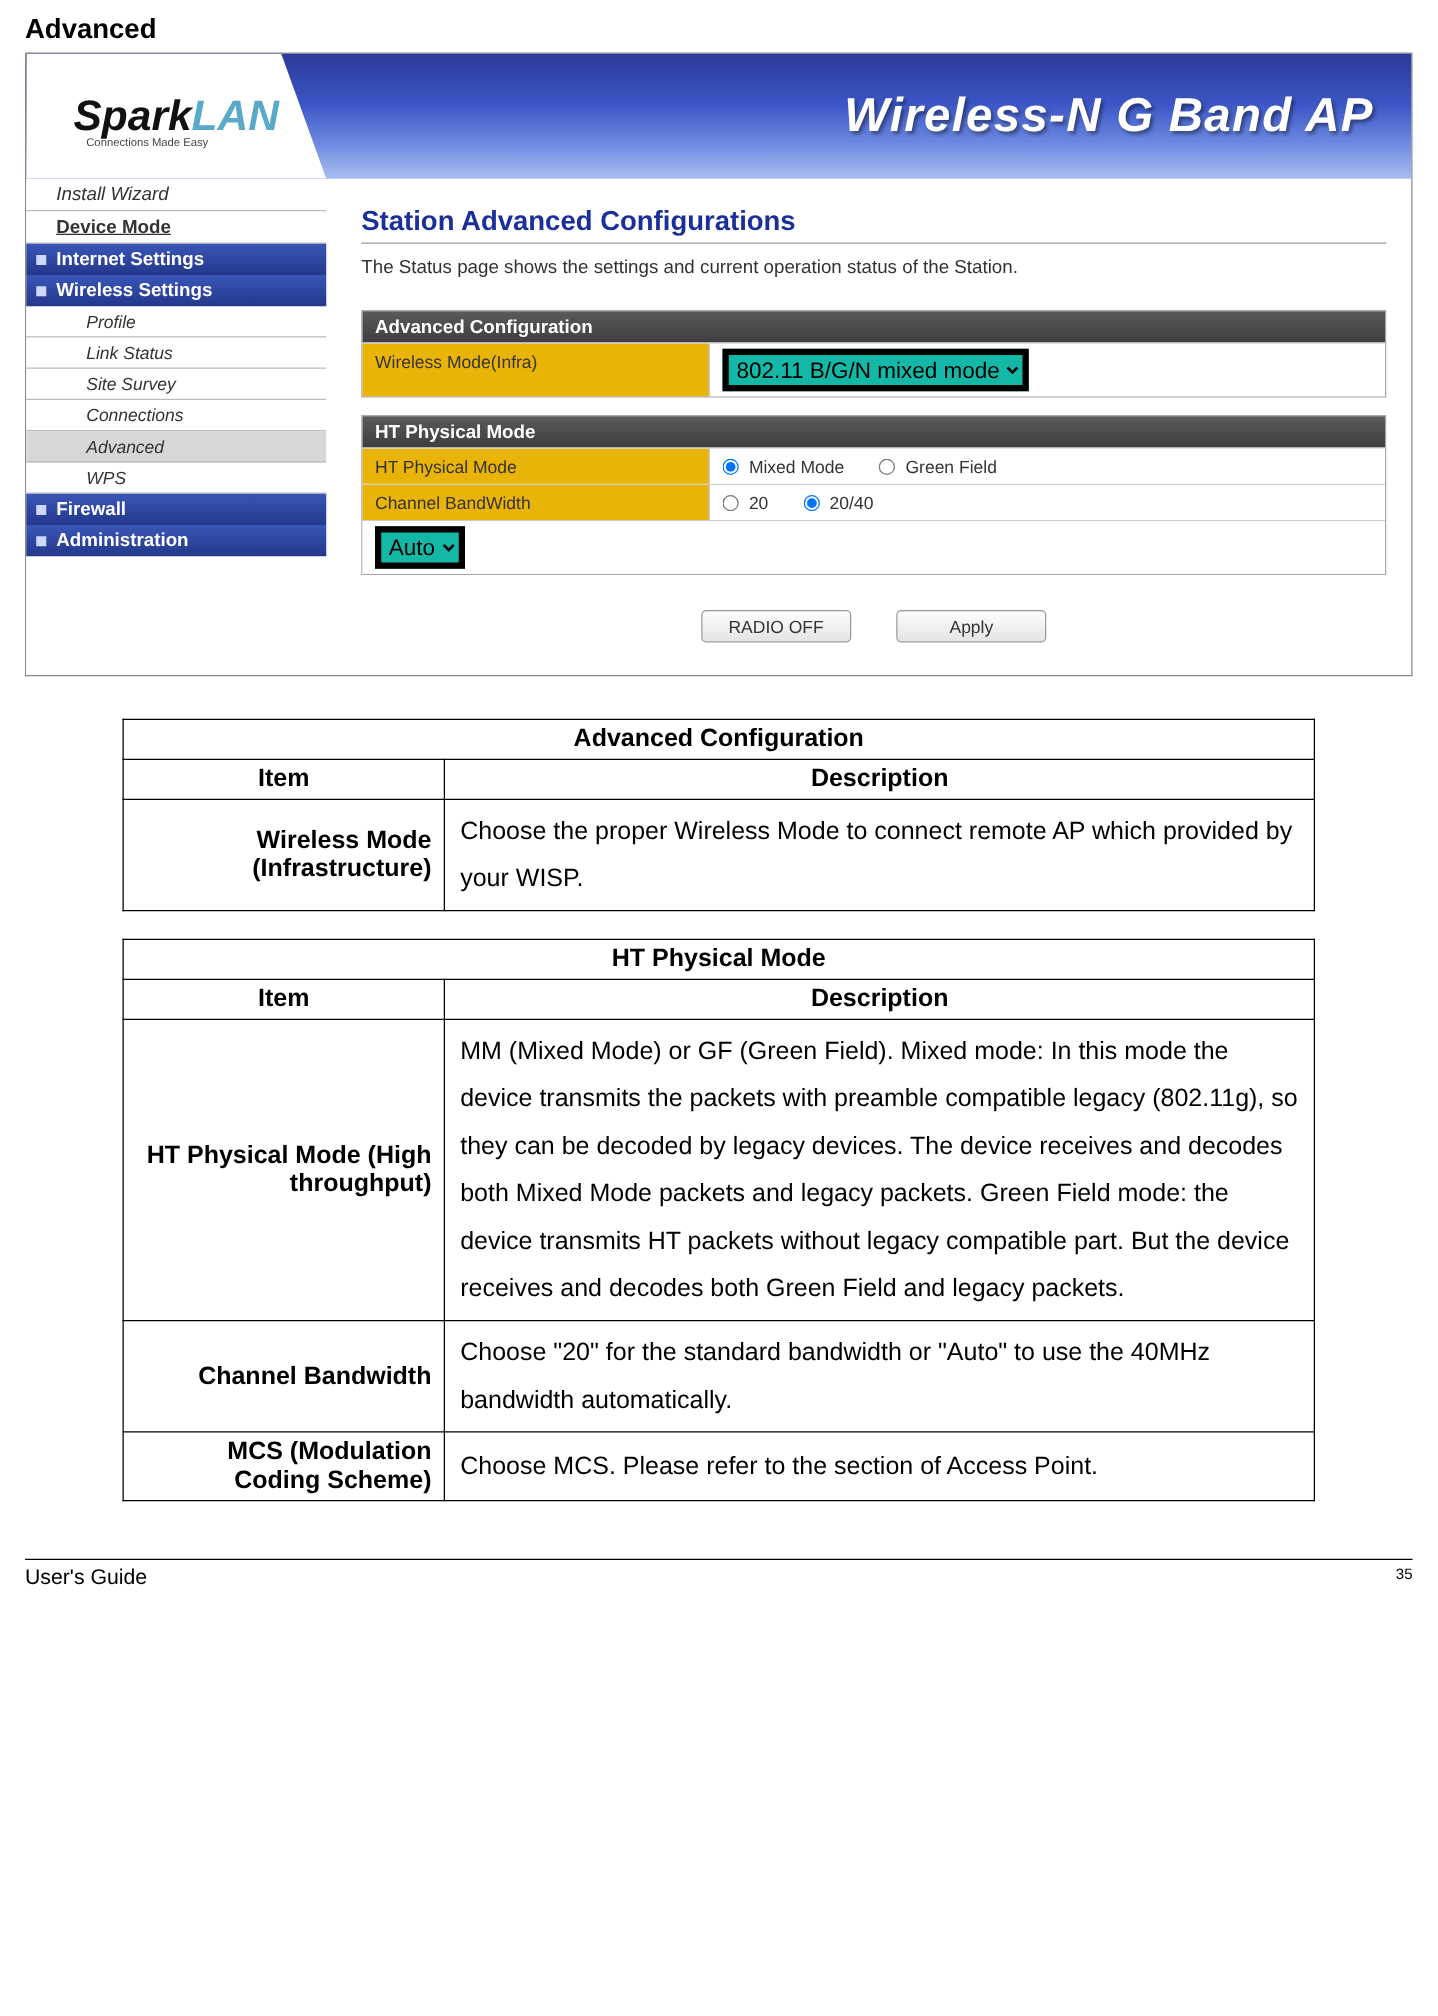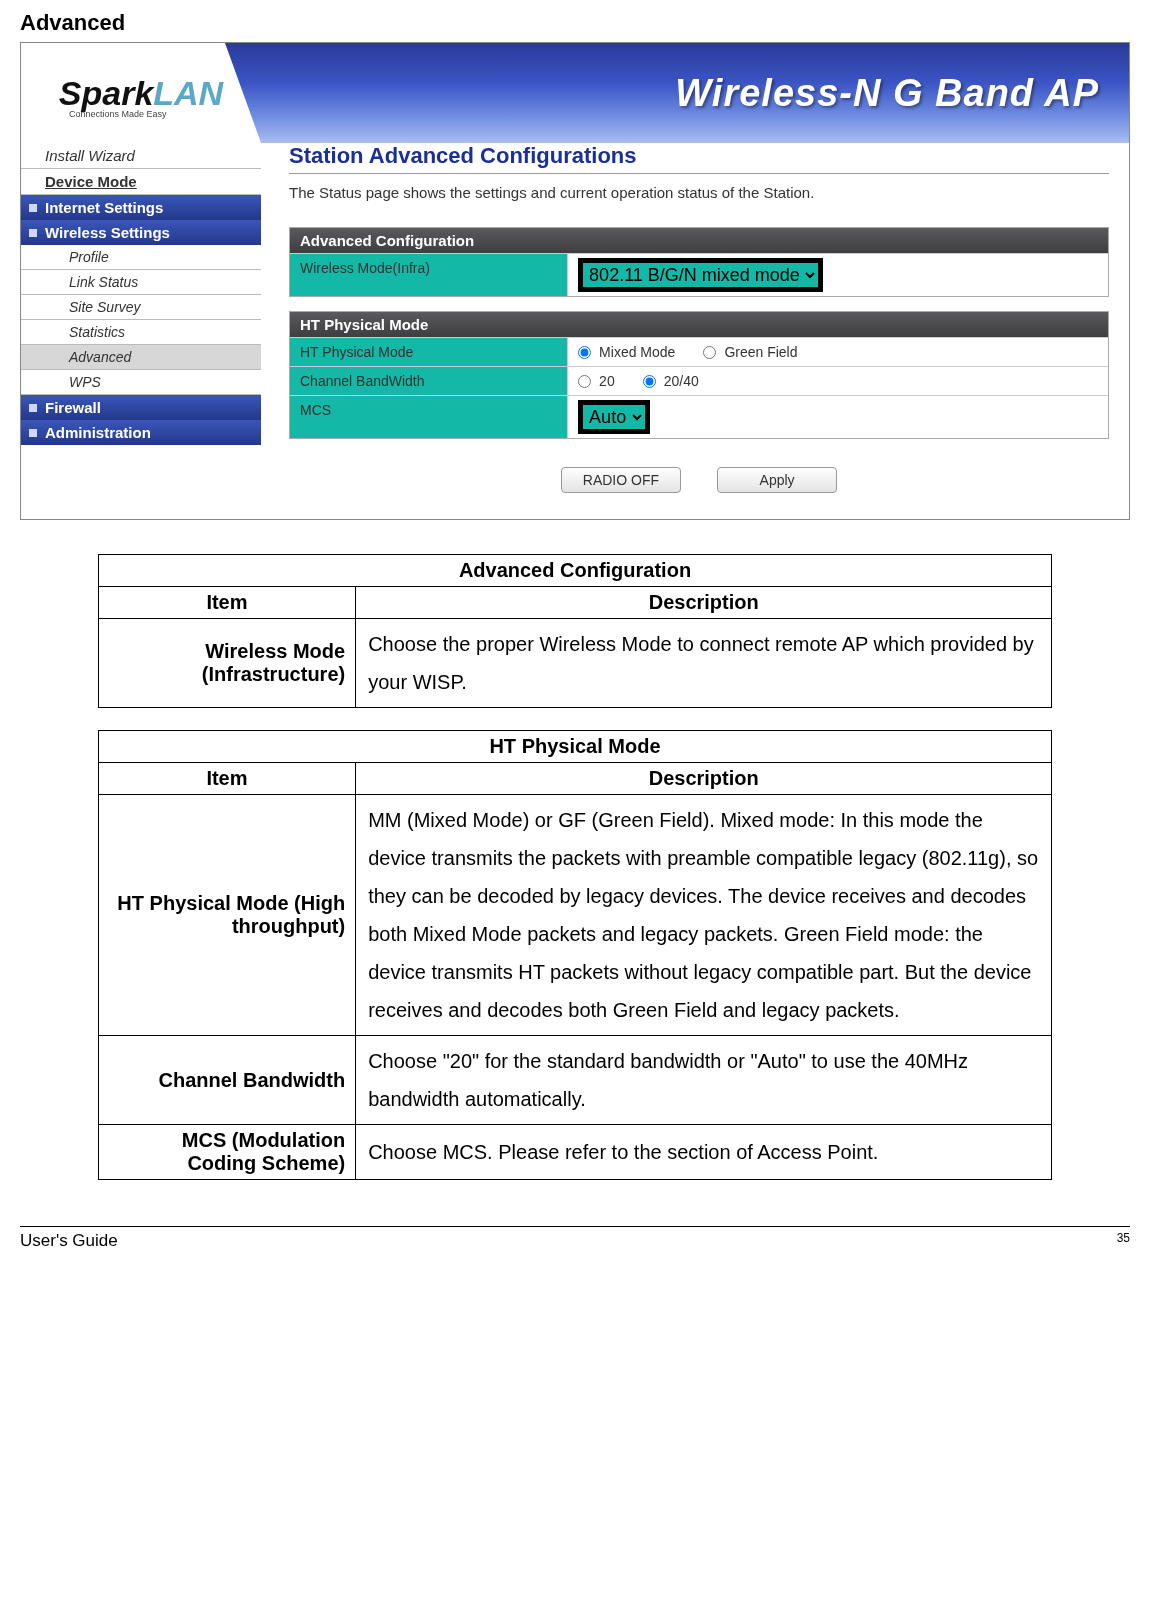--- a/index.html
+++ b/index.html
@@ -106,21 +106,21 @@
   .nav-item.sub {
     padding-left: 48px;
     font-size: 14px;
   }
   .nav-item.active-sub {
     background: #d7d7d7;
   }
   
   .main {
     flex: 1;
-    padding: 0 20px 20px 28px;
+    padding: 21px 20px 20px 28px;
     font-size: 15px;
     color: #333;
   }
   .main-title {
     color: #1b2f9a;
     font-weight: bold;
     font-size: 22px;
     border-bottom: 1px solid #999;
     padding-bottom: 4px;
     margin-bottom: 10px;
@@ -143,21 +143,21 @@
     font-size: 15px;
   }
   .panel-row {
     display: flex;
     border-top: 1px solid #ccc;
   }
   .panel-row:first-of-type { border-top: none; }
   .panel-cell-label {
     width: 34%;
     padding: 6px 10px;
-    background: #14b8a6;
+    background: #eab308;
     border-right: 1px solid #ccc;
     color: #333;
   }
   .panel-cell-val {
     flex: 1;
     padding: 4px 10px;
     background: #fff;
     display: flex;
     align-items: center;
     gap: 28px;
@@ -251,21 +251,21 @@
 
   <div class="shot-body">
     <div class="nav">
       <div class="nav-item">Install Wizard</div>
       <div class="nav-item bold">Device Mode</div>
       <div class="nav-item section">Internet Settings</div>
       <div class="nav-item section">Wireless Settings</div>
       <div class="nav-item sub">Profile</div>
       <div class="nav-item sub">Link Status</div>
       <div class="nav-item sub">Site Survey</div>
-      <div class="nav-item sub">Statistics</div>
+      <div class="nav-item sub">Connections</div>
       <div class="nav-item sub active-sub">Advanced</div>
       <div class="nav-item sub">WPS</div>
       <div class="nav-item section">Firewall</div>
       <div class="nav-item section">Administration</div>
     </div>
 
     <div class="main">
       <div class="main-title">Station Advanced Configurations</div>
       <div class="main-desc">The Status page shows the settings and current operation status of the Station.</div>
 
@@ -303,21 +303,20 @@
               <input type="radio" name="cbw" style="">
               <span>20</span>
             </label>
             <label class="opt">
               <input type="radio" name="cbw" checked="" style="">
               <span>20/40</span>
             </label>
           </div>
         </div>
         <div class="panel-row">
-          <div class="panel-cell-label">MCS</div>
           <div class="panel-cell-val">
             <select class="mini">
               <option>Auto</option>
             </select>
           </div>
         </div>
       </div>
 
       <div class="btnrow">
         <button class="btn">RADIO OFF</button>

